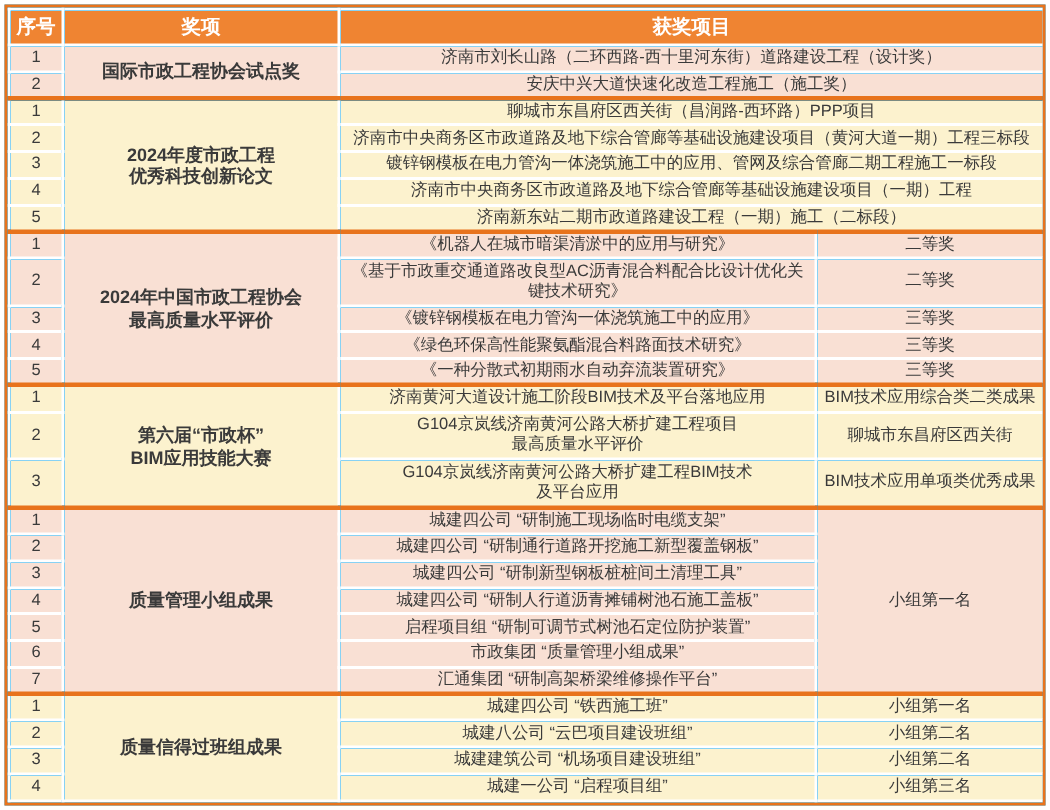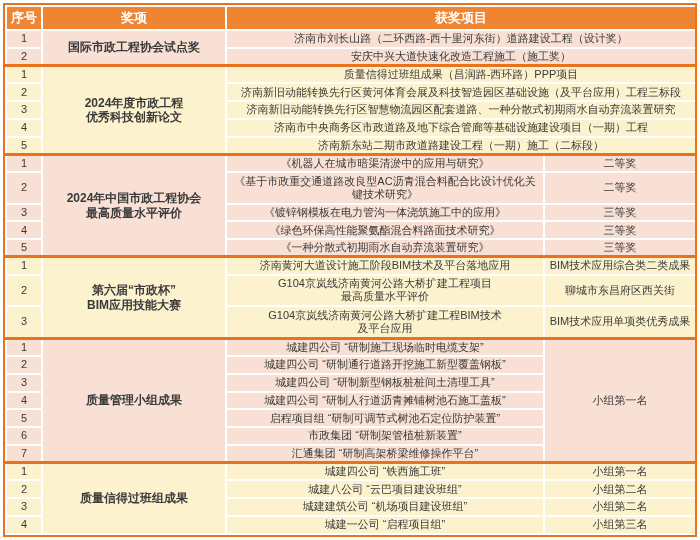--- a/index.html
+++ b/index.html
@@ -86,29 +86,29 @@
         </tr>
         <tr class="pink">
           <td class="num">2</td>
           <td class="proj" colspan="2">安庆中兴大道快速化改造工程施工（施工奖）</td>
         </tr>
 
         <tr class="yellow gstart">
           <td class="num">1</td>
           <td class="award" rowspan="5">2024年度市政工程
 优秀科技创新论文</td>
-          <td class="proj" colspan="2">质量信得过班组成果（昌润路-西环路）PPP项目</td>
-        </tr>
-        <tr class="yellow">
-          <td class="num">2</td>
-          <td class="proj" colspan="2">济南新旧动能转换先行区黄河体育会展及科技智造园区基础设施（及平台应用）工程三标段</td>
-        </tr>
-        <tr class="yellow">
-          <td class="num">3</td>
-          <td class="proj" colspan="2">济南新旧动能转换先行区智慧物流园区配套道路、一种分散式初期雨水自动弃流装置研究</td>
+          <td class="proj" colspan="2">聊城市东昌府区西关街（昌润路-西环路）PPP项目</td>
+        </tr>
+        <tr class="yellow">
+          <td class="num">2</td>
+          <td class="proj" colspan="2">济南市中央商务区市政道路及地下综合管廊等基础设施建设项目（黄河大道一期）工程三标段</td>
+        </tr>
+        <tr class="yellow">
+          <td class="num">3</td>
+          <td class="proj" colspan="2">镀锌钢模板在电力管沟一体浇筑施工中的应用、管网及综合管廊二期工程施工一标段</td>
         </tr>
         <tr class="yellow">
           <td class="num">4</td>
           <td class="proj" colspan="2">济南市中央商务区市政道路及地下综合管廊等基础设施建设项目（一期）工程</td>
         </tr>
         <tr class="yellow">
           <td class="num">5</td>
           <td class="proj" colspan="2">济南新东站二期市政道路建设工程（一期）施工（二标段）</td>
         </tr>
 
@@ -177,21 +177,21 @@
         <tr class="pink">
           <td class="num">4</td>
           <td class="proj">城建四公司 “研制人行道沥青摊铺树池石施工盖板”</td>
         </tr>
         <tr class="pink">
           <td class="num">5</td>
           <td class="proj">启程项目组 “研制可调节式树池石定位防护装置”</td>
         </tr>
         <tr class="pink">
           <td class="num">6</td>
-          <td class="proj">市政集团 “研制架管植桩新装置”</td>
+          <td class="proj">市政集团 “质量管理小组成果”</td>
         </tr>
         <tr class="pink">
           <td class="num">7</td>
           <td class="proj">汇通集团 “研制高架桥梁维修操作平台”</td>
         </tr>
 
         <tr class="yellow gstart">
           <td class="num">1</td>
           <td class="award" rowspan="4">质量信得过班组成果</td>
           <td class="proj">城建四公司 “铁西施工班”</td>

